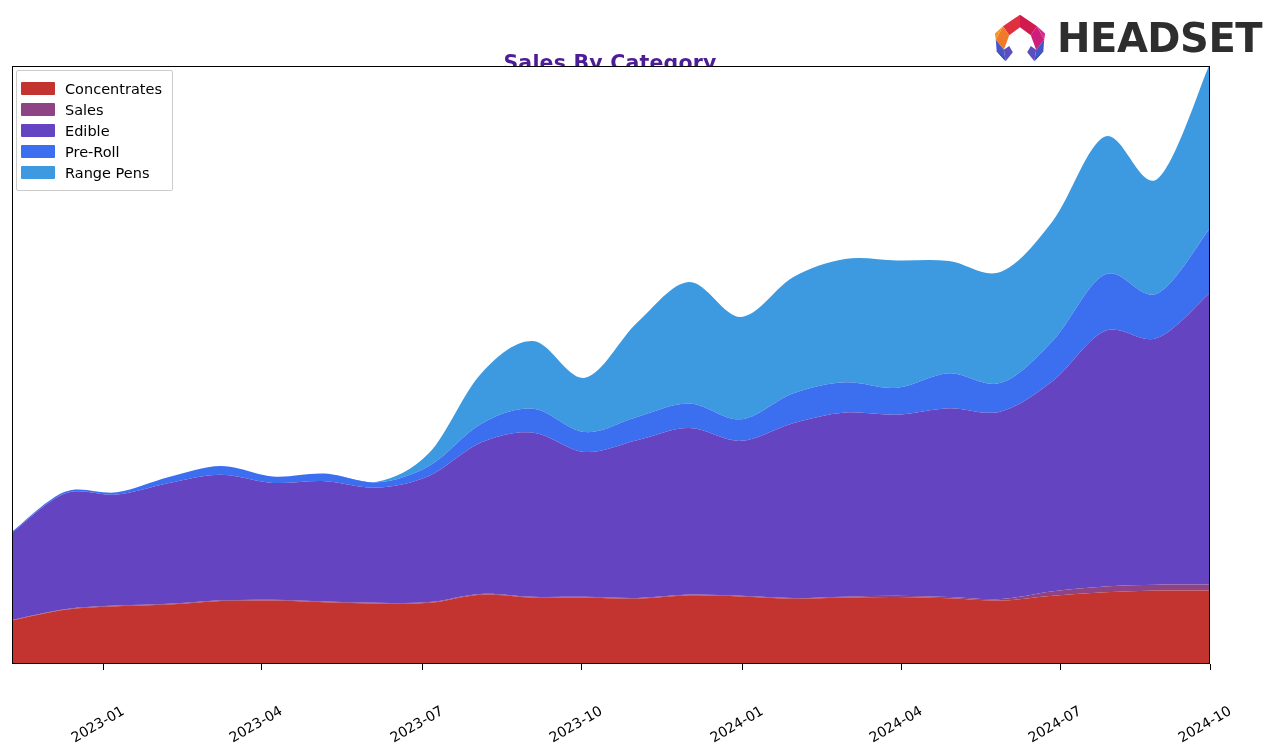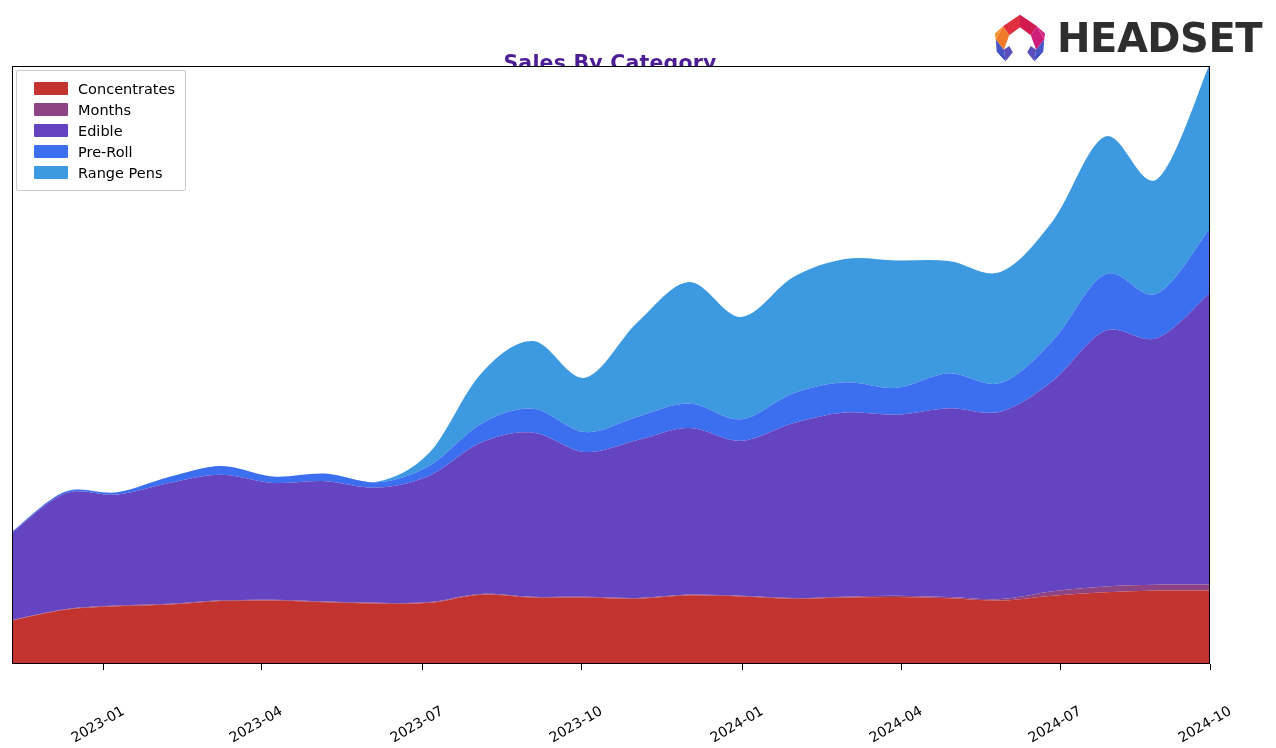--- a/index.html
+++ b/index.html
@@ -48,21 +48,21 @@
   }
   #plot-svg { display: block; width: 100%; height: 100%; }
 
   
   #legend {
     position: absolute;
     left: 16px; top: 70px;
     background: rgba(255,255,255,0.94);
     border: 1px solid #cccccc;
     border-radius: 2px;
-    padding: 7px 10px 7px 17px;
+    padding: 7px 10px 7px 4px;
     z-index: 10;
   }
   .legend-row { display: flex; align-items: center; height: 21px; }
   .legend-swatch {
     width: 34px; height: 13px; margin-right: 10px; flex: 0 0 auto;
     border-radius: 1px;
   }
   .legend-label { font-size: 14.5px; color: #000; white-space: nowrap; }
 
   
@@ -130,21 +130,21 @@
     </svg>
   </div>
 
   <div id="legend">
       <div class="legend-row">
         <span class="legend-swatch" style="background: rgb(195, 51, 48);"></span>
         <span class="legend-label">Concentrates</span>
       </div>
       <div class="legend-row">
         <span class="legend-swatch" style="background: rgb(142, 68, 132);"></span>
-        <span class="legend-label">Months</span>
+        <span class="legend-label">Sales</span>
       </div>
       <div class="legend-row">
         <span class="legend-swatch" style="background: rgb(100, 68, 192);"></span>
         <span class="legend-label">Edible</span>
       </div>
       <div class="legend-row">
         <span class="legend-swatch" style="background: rgb(60, 110, 240);"></span>
         <span class="legend-label">Pre-Roll</span>
       </div>
       <div class="legend-row">

